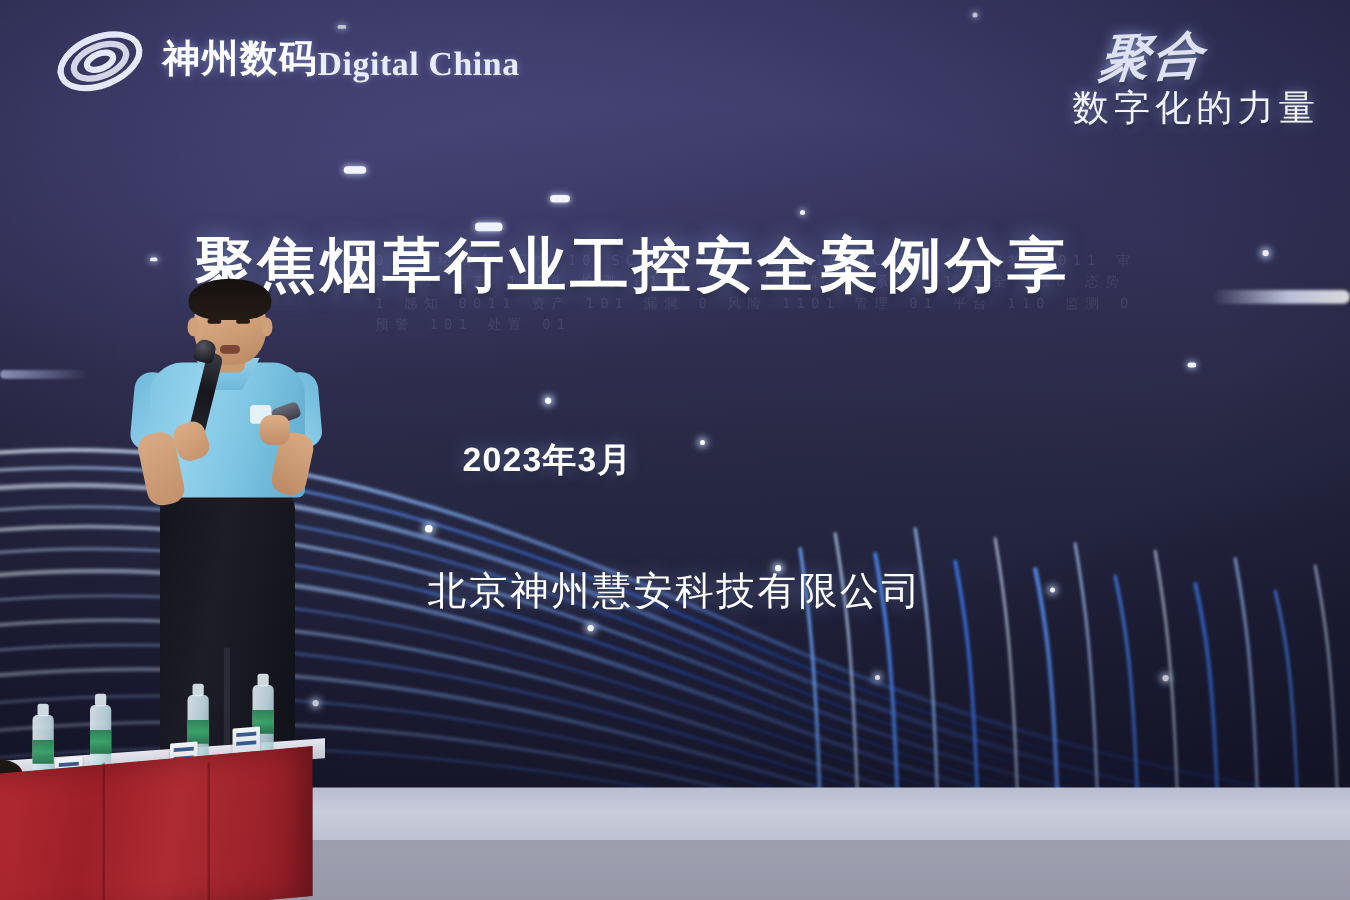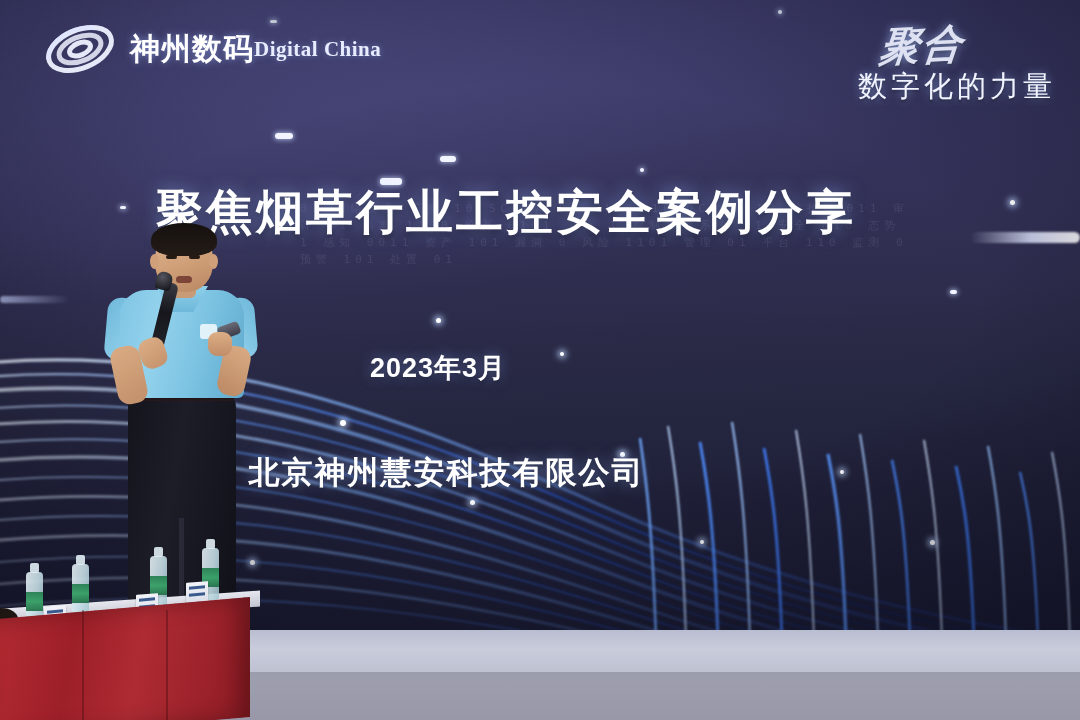--- a/index.html
+++ b/index.html
@@ -98,21 +98,21 @@
     display: flex; align-items: center; gap: 12px;
   }
   .logo-mark { width: 76px; height: 62px; }
   .logo-text { display: flex; line-height: 1; }
   .logo-cn {
     font-size: 30px; font-weight: 700; color: #ffffff;
     letter-spacing: 1px;
     text-shadow: 0 0 7px rgba(160,185,255,0.55);
   }
   .logo-en {
-    font-size: 21px; color: #e8ecff; font-weight: 600;
+    font-size: 27px; color: #e8ecff; font-weight: 600;
     font-family: "Liberation Serif", serif;
     letter-spacing: 0.5px; margin-top: 5px;
     text-shadow: 0 0 6px rgba(160,185,255,0.45);
   }
 
   
   .slogan-block {
     position: absolute;
     right: 24px; top: 18px;
     text-align: right;
@@ -158,24 +158,24 @@
     text-align: center;
     font-size: 27px;
     font-weight: 700;
     color: #ffffff;
     letter-spacing: 1px;
     text-shadow: 0 0 12px rgba(150,180,255,0.5), 0 2px 5px rgba(0,0,0,0.5);
   }
   .slide-company {
     position: absolute;
     left: 0; top: 452px;
-    width: 893px;
+    width: 1080px;
     text-align: center;
     font-size: 31px;
-    font-weight: 700;
+    font-weight: 400;
     color: #ffffff;
     letter-spacing: 2px;
     text-shadow: 0 0 14px rgba(150,180,255,0.6), 0 2px 6px rgba(0,0,0,0.5);
   }
 
   
   .stage-floor {
     position: absolute;
     left: 0; top: 630px;
     width: 1080px; height: 90px;

